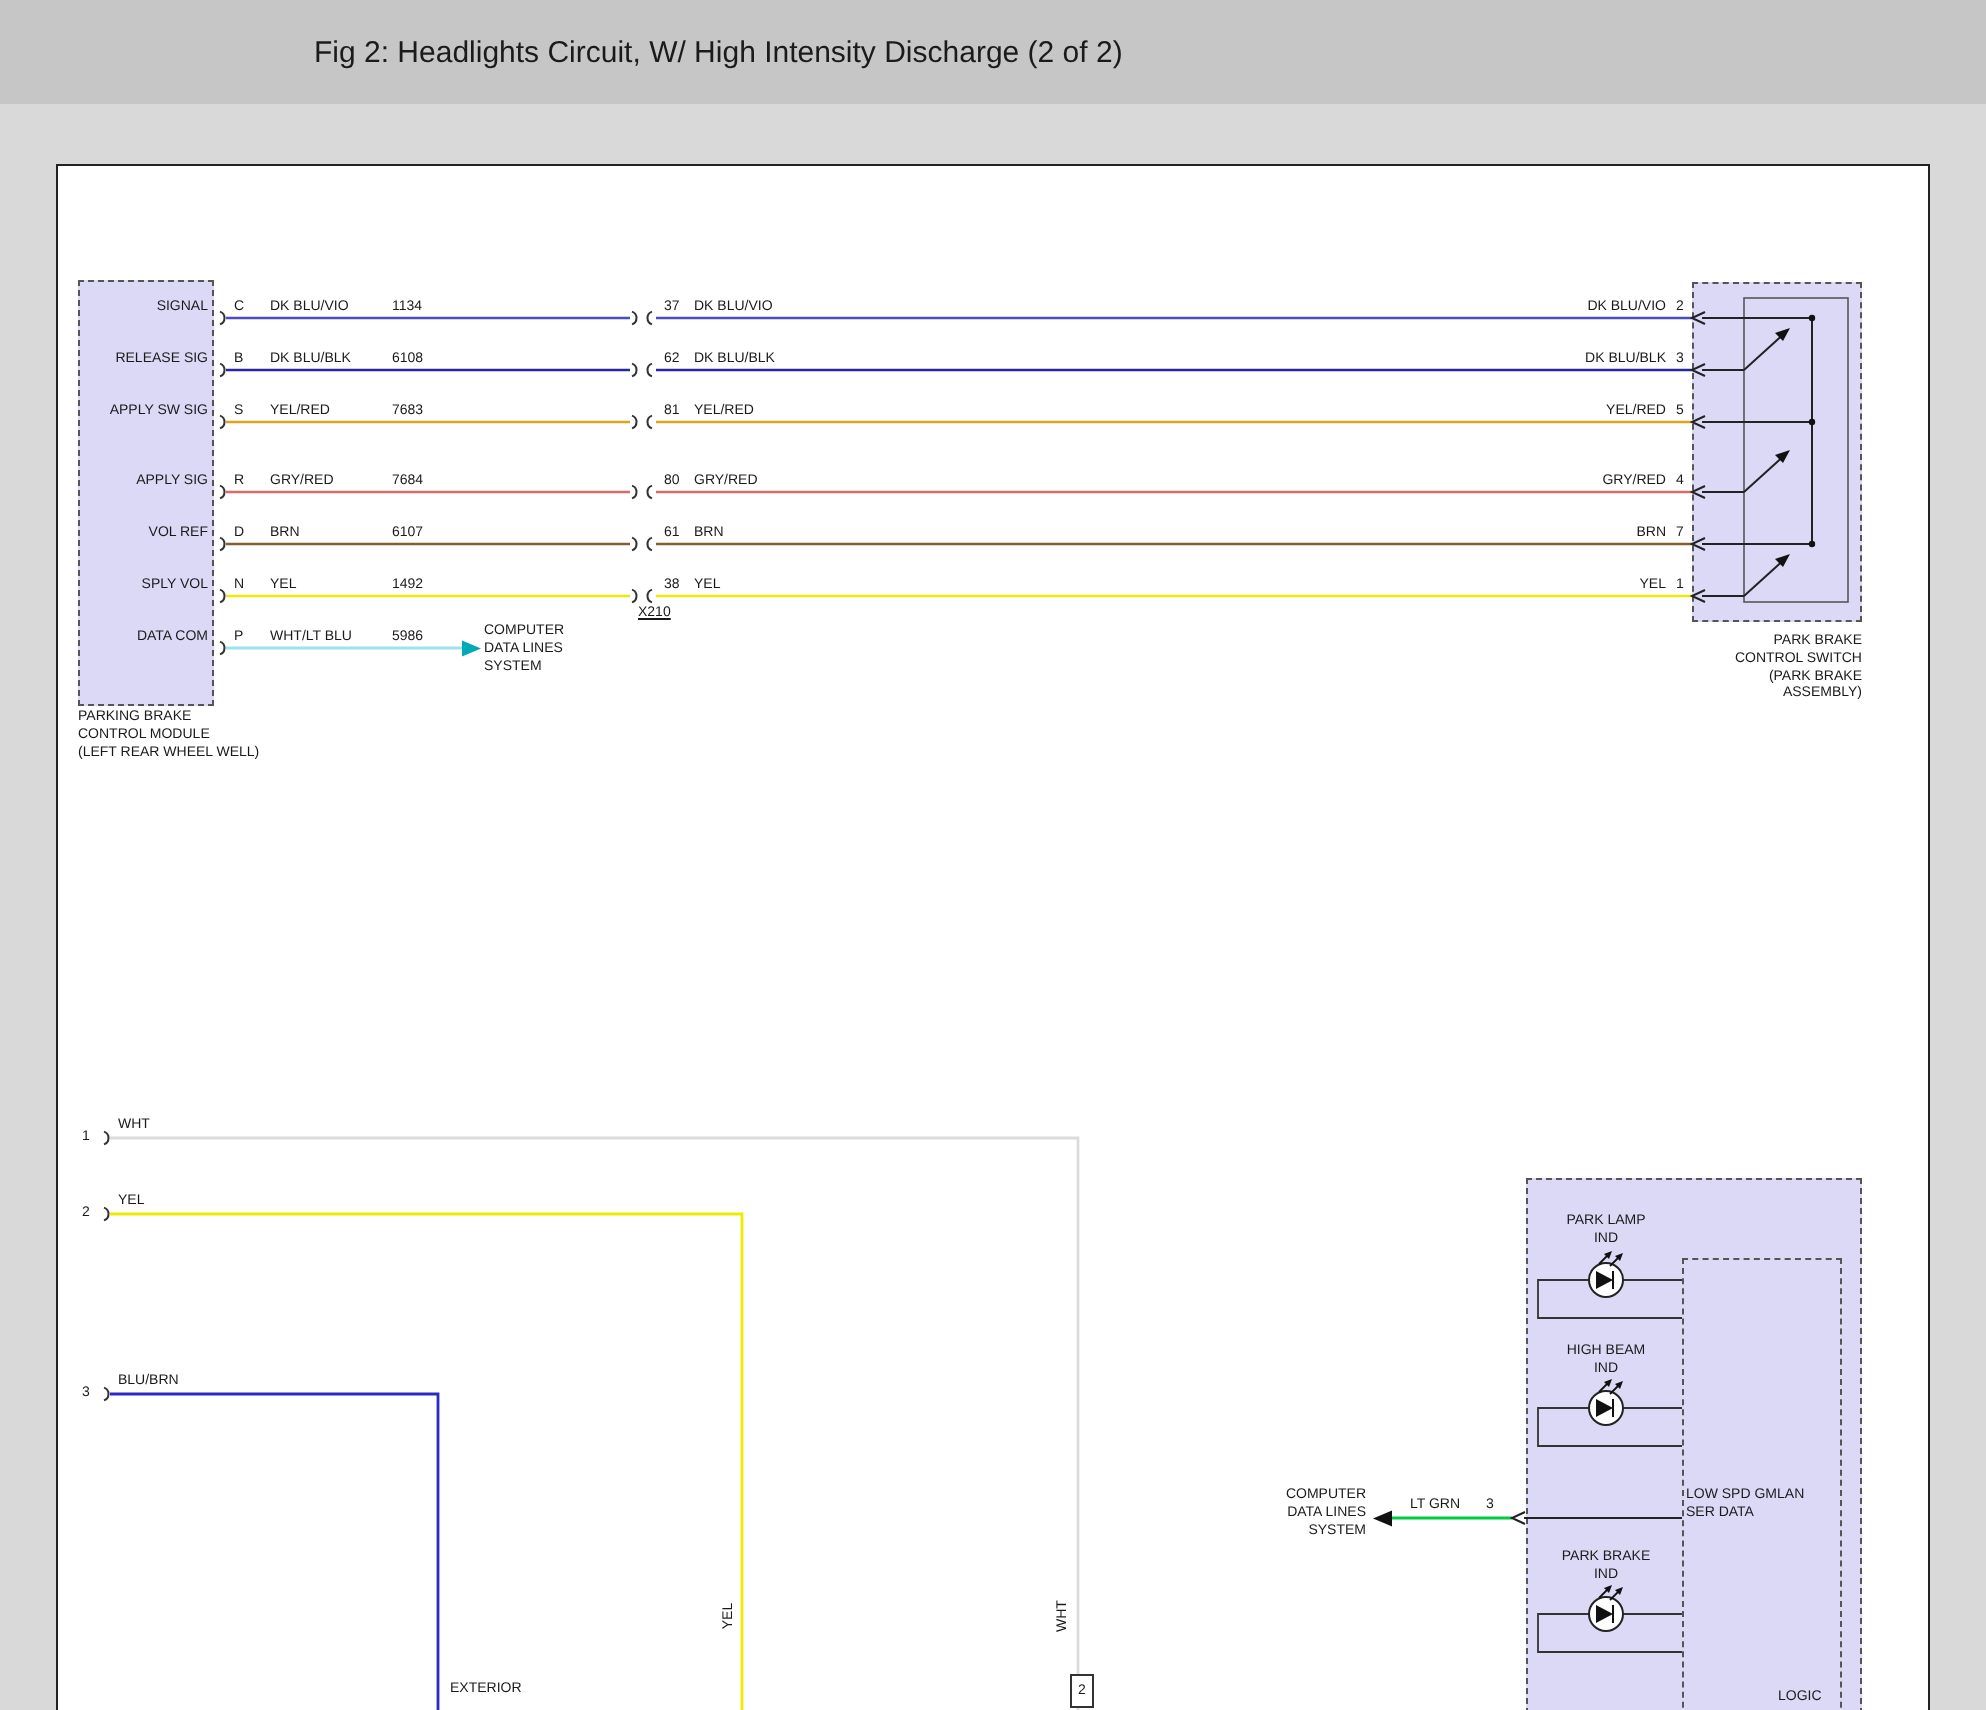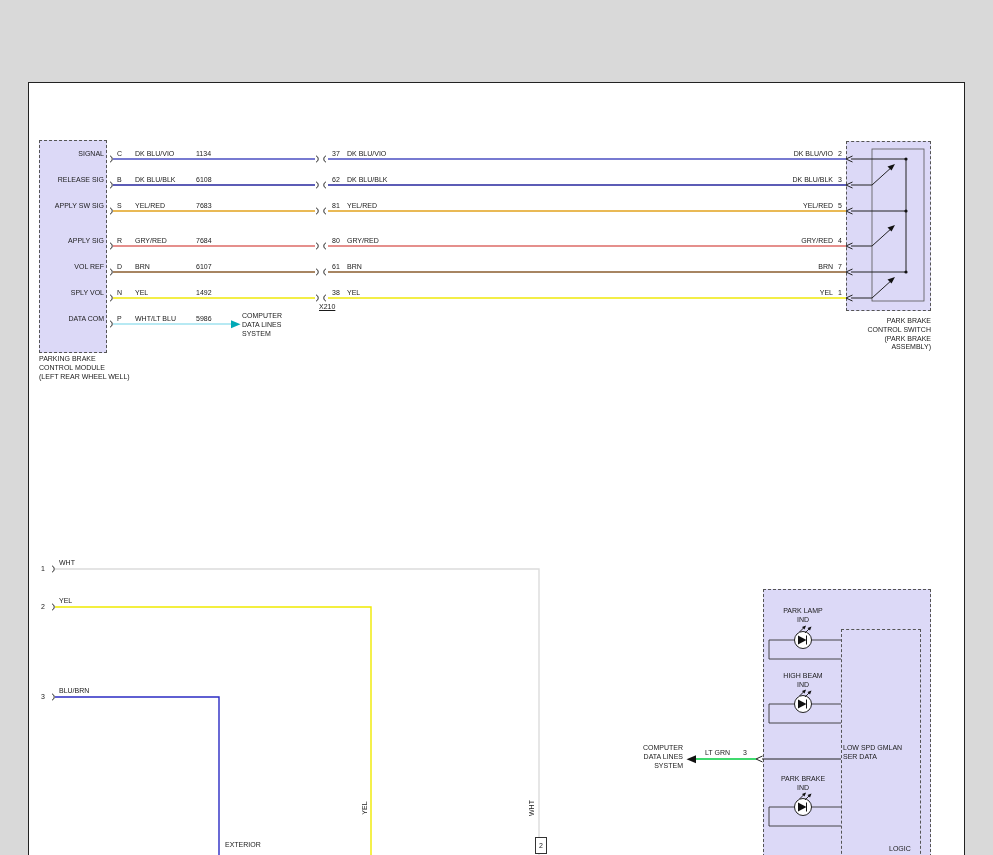--- a/index.html
+++ b/index.html
@@ -17,20 +17,23 @@
   .lines span{display:block;line-height:8.8px;}
   .u{text-decoration:underline;}
   .vt{transform:rotate(-90deg);transform-origin:center center;}
   .gref{position:absolute;width:12px;height:17px;border:1px solid #333;background:#fff;box-sizing:border-box;font-size:7px;display:flex;align-items:center;justify-content:center;color:#1a1a1a;}
 </style>
 </head>
 <body>
 
 <div class="page">
 
+  <div class="titlebar">
+    <span>Fig 2: Headlights Circuit, W/ High Intensity Discharge (2 of 2)</span>
+  </div>
 
   <div class="canvas">
 
     <div class="lav" style="left:10px;top:57px;width:68px;height:213px;"></div>
     <div class="lav" style="left:817px;top:58px;width:85px;height:170px;"></div>
     <div class="lav" style="left:734px;top:506px;width:168px;height:278px;"></div>
     <div class="dash" style="left:812px;top:546px;width:80px;height:240px;"></div>
 
     <svg class="wires" width="937" height="775" viewBox="0 0 937 775">
       <defs>

